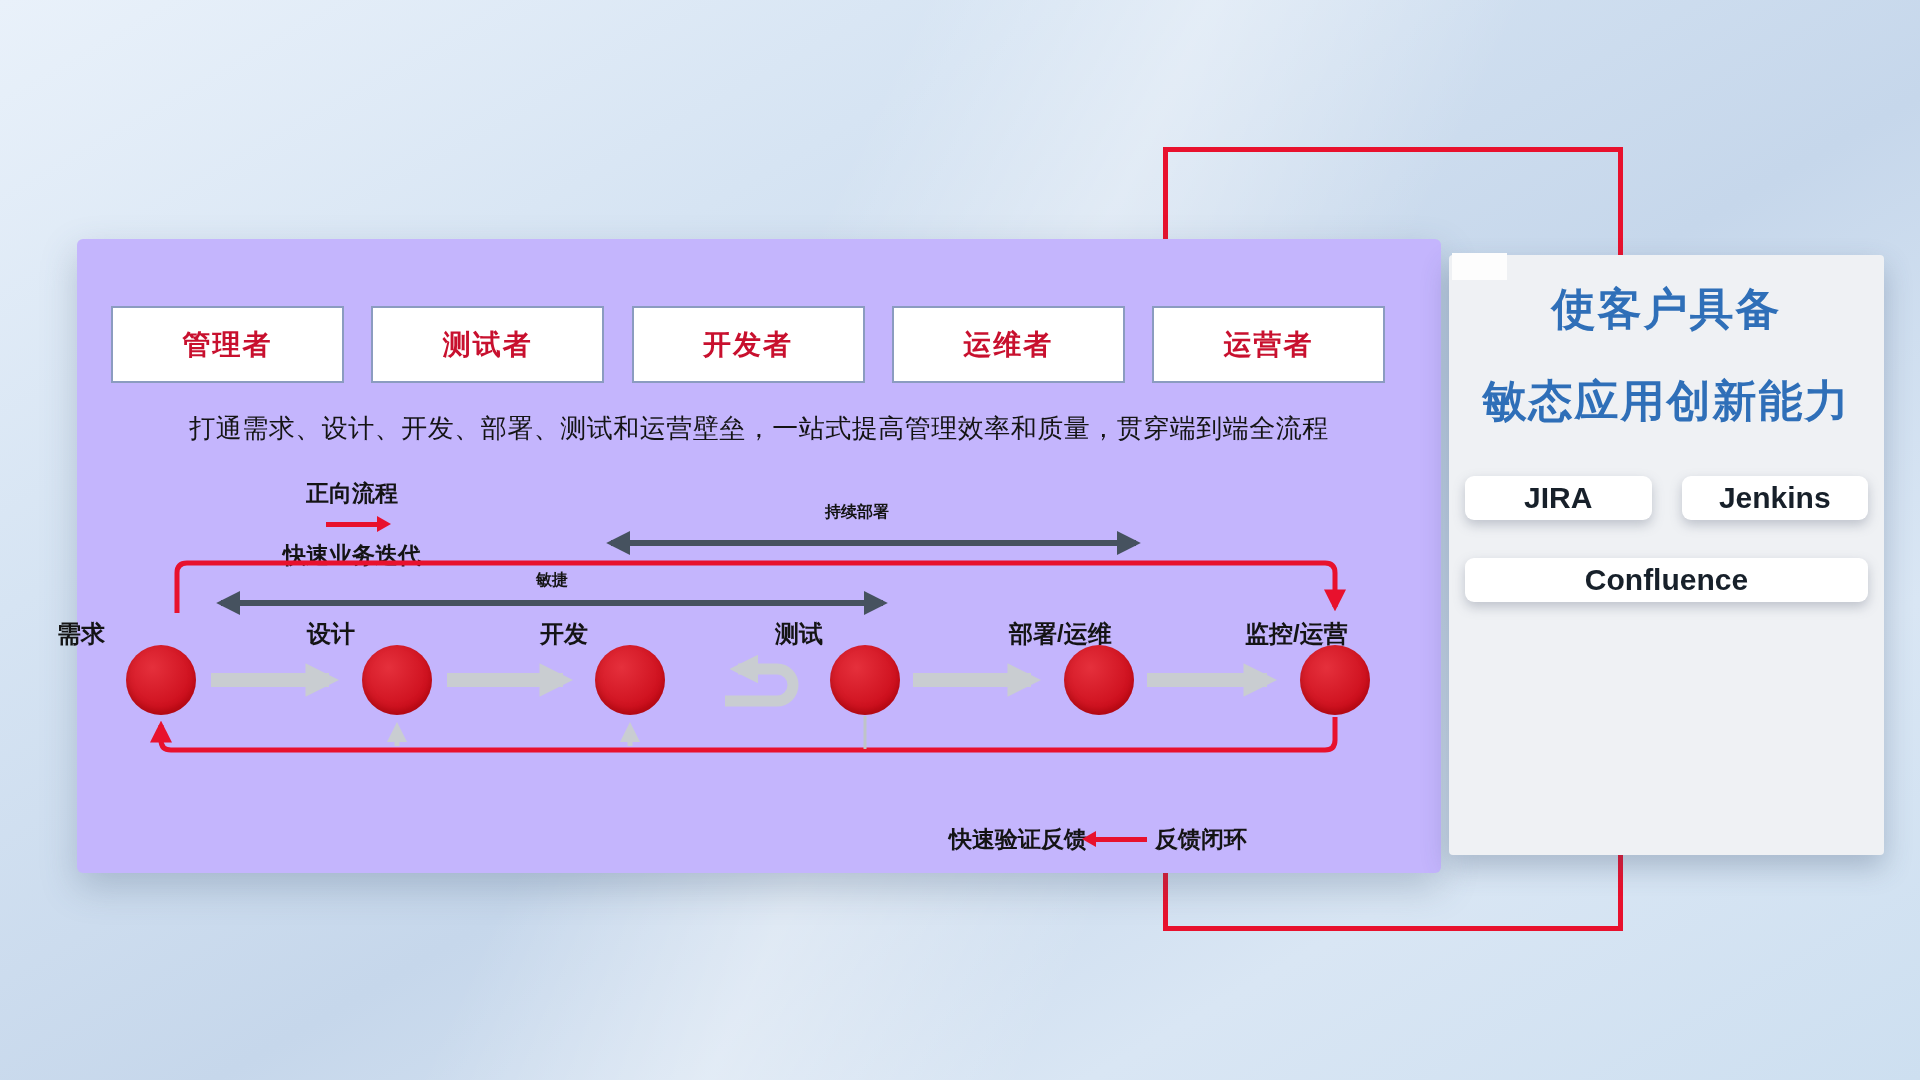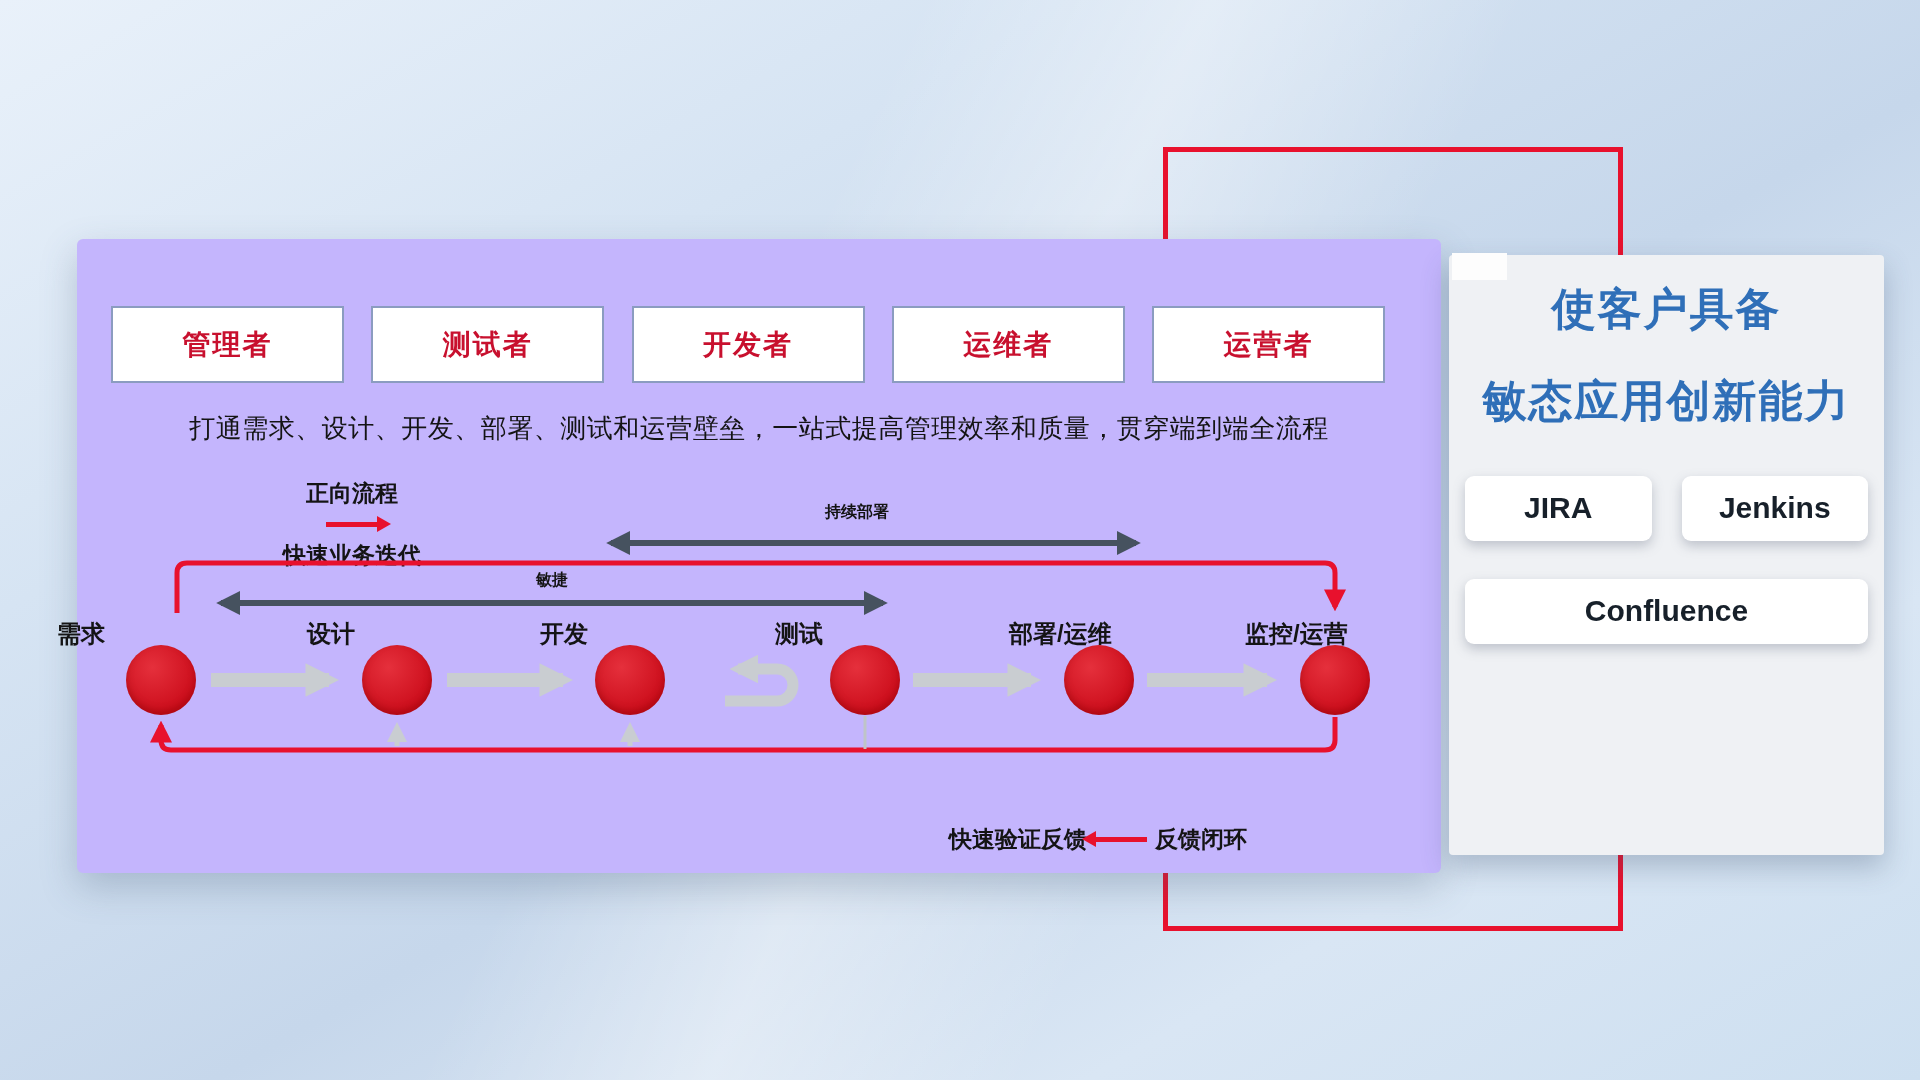--- a/index.html
+++ b/index.html
@@ -59,21 +59,21 @@
   
   .panel{
     position:absolute;left:1449px;top:255px;width:435px;height:600px;
     background:#eff1f4;border-radius:4px;z-index:3;
     box-shadow:0 12px 28px rgba(60,80,110,.3);
   }
   .panel-notch{position:absolute;left:3px;top:-2px;width:55px;height:27px;background:#fdfdfd;}
   .panel-title{padding-top:8px;text-align:center;color:#2f6fb8;font-weight:bold;
     font-size:44px;line-height:2.1;letter-spacing:2px;}
   .tools{display:grid;grid-template-columns:1fr 1fr;gap:38px 30px;padding:0 16px;margin-top:28px;}
-  .tool{height:65px;background:#ffffff;border-radius:9px;
+  .tool{height:44px;background:#ffffff;border-radius:9px;
     box-shadow:0 5px 12px rgba(100,110,130,.35);
     display:flex;align-items:center;justify-content:center;
     font-size:30px;font-weight:bold;color:#17202a;}
   .tool.span2{grid-column:1 / -1;}
 </style>
 </head>
 <body>
 
 <div class="red-frame"></div>
 

